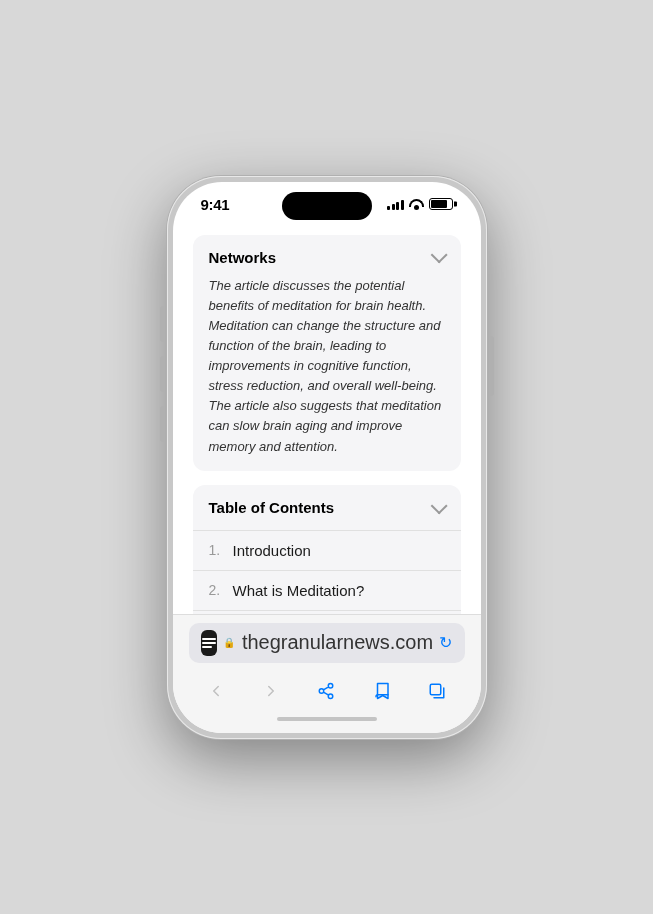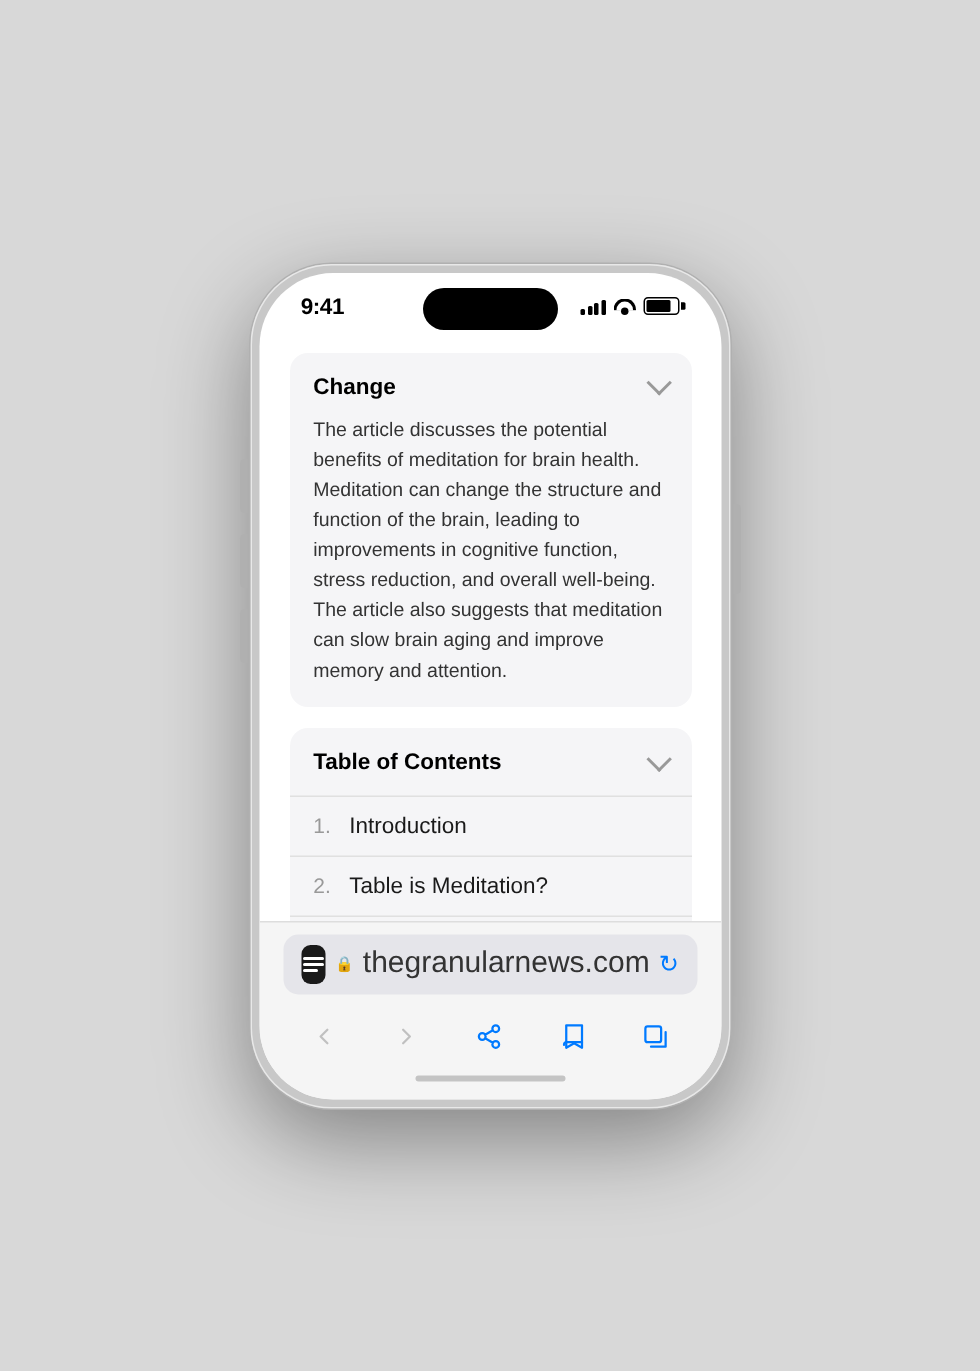--- a/index.html
+++ b/index.html
@@ -224,20 +224,21 @@
       border-right: 2px solid #999;
       border-bottom: 2px solid #999;
       transform: rotate(45deg) translateY(-3px);
       display: block;
     }
 
     .card-text {
       font-size: 13px;
       color: #333;
       line-height: 1.55;
+      font-style: italic;
     }
 
     
     .toc-card {
       background: #f5f5f7;
       border-radius: 12px;
       padding: 0;
       margin-bottom: 14px;
       overflow: hidden;
     }
@@ -398,39 +399,39 @@
           <div class="battery-fill"></div>
         </div>
       </div>
     </div>
 
     <div class="content-area">
 
 
       <div class="summary-card">
         <div class="card-header">
-          <span class="card-title">Change</span>
+          <span class="card-title">Networks</span>
           <div class="chevron-icon"></div>
         </div>
         <p class="card-text">The article discusses the potential benefits of meditation for brain health. Meditation can change the structure and function of the brain, leading to improvements in cognitive function, stress reduction, and overall well-being. The article also suggests that meditation can slow brain aging and improve memory and attention.</p>
       </div>
 
       <div class="toc-card">
         <div class="toc-header">
           <span class="toc-title">Table of Contents</span>
           <div class="chevron-icon"></div>
         </div>
         <ul class="toc-list">
           <li class="toc-item">
             <span class="toc-number">1.</span>
             <span class="toc-label">Introduction</span>
           </li>
           <li class="toc-item">
             <span class="toc-number">2.</span>
-            <span class="toc-label">Table is Meditation?</span>
+            <span class="toc-label">What is Meditation?</span>
           </li>
           <li class="toc-item">
             <span class="toc-number">3.</span>
           </li>
           <li class="toc-item">
             <span class="toc-number">4.</span>
             <span class="toc-label">Strengthen Brain Networks</span>
           </li>
 
         </ul>

